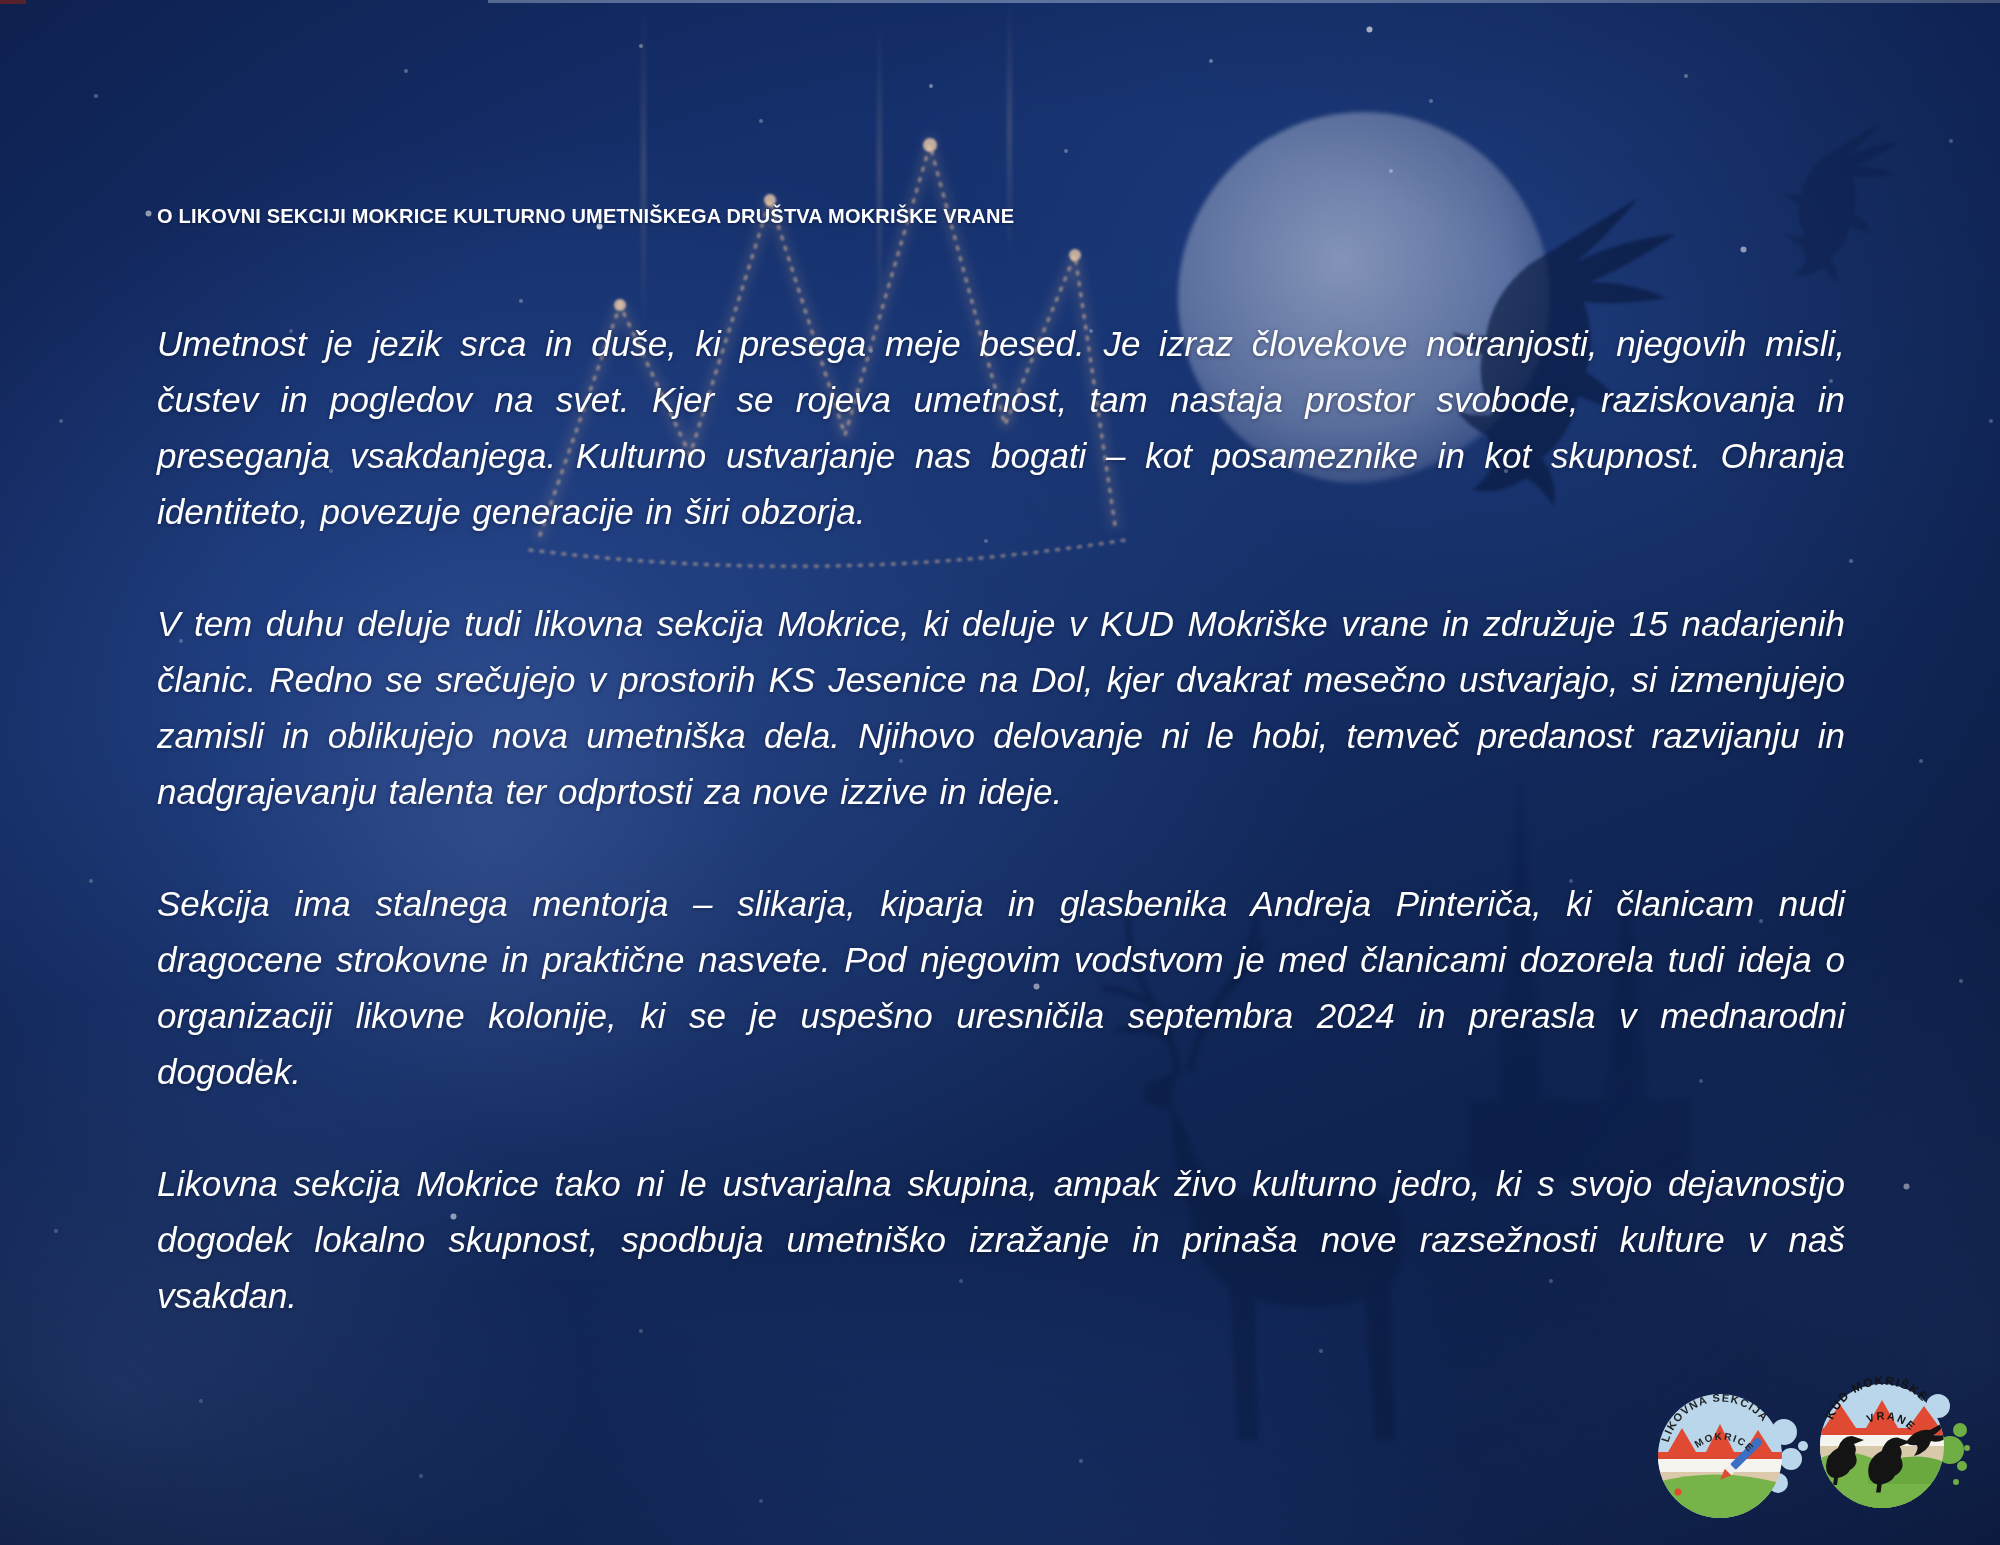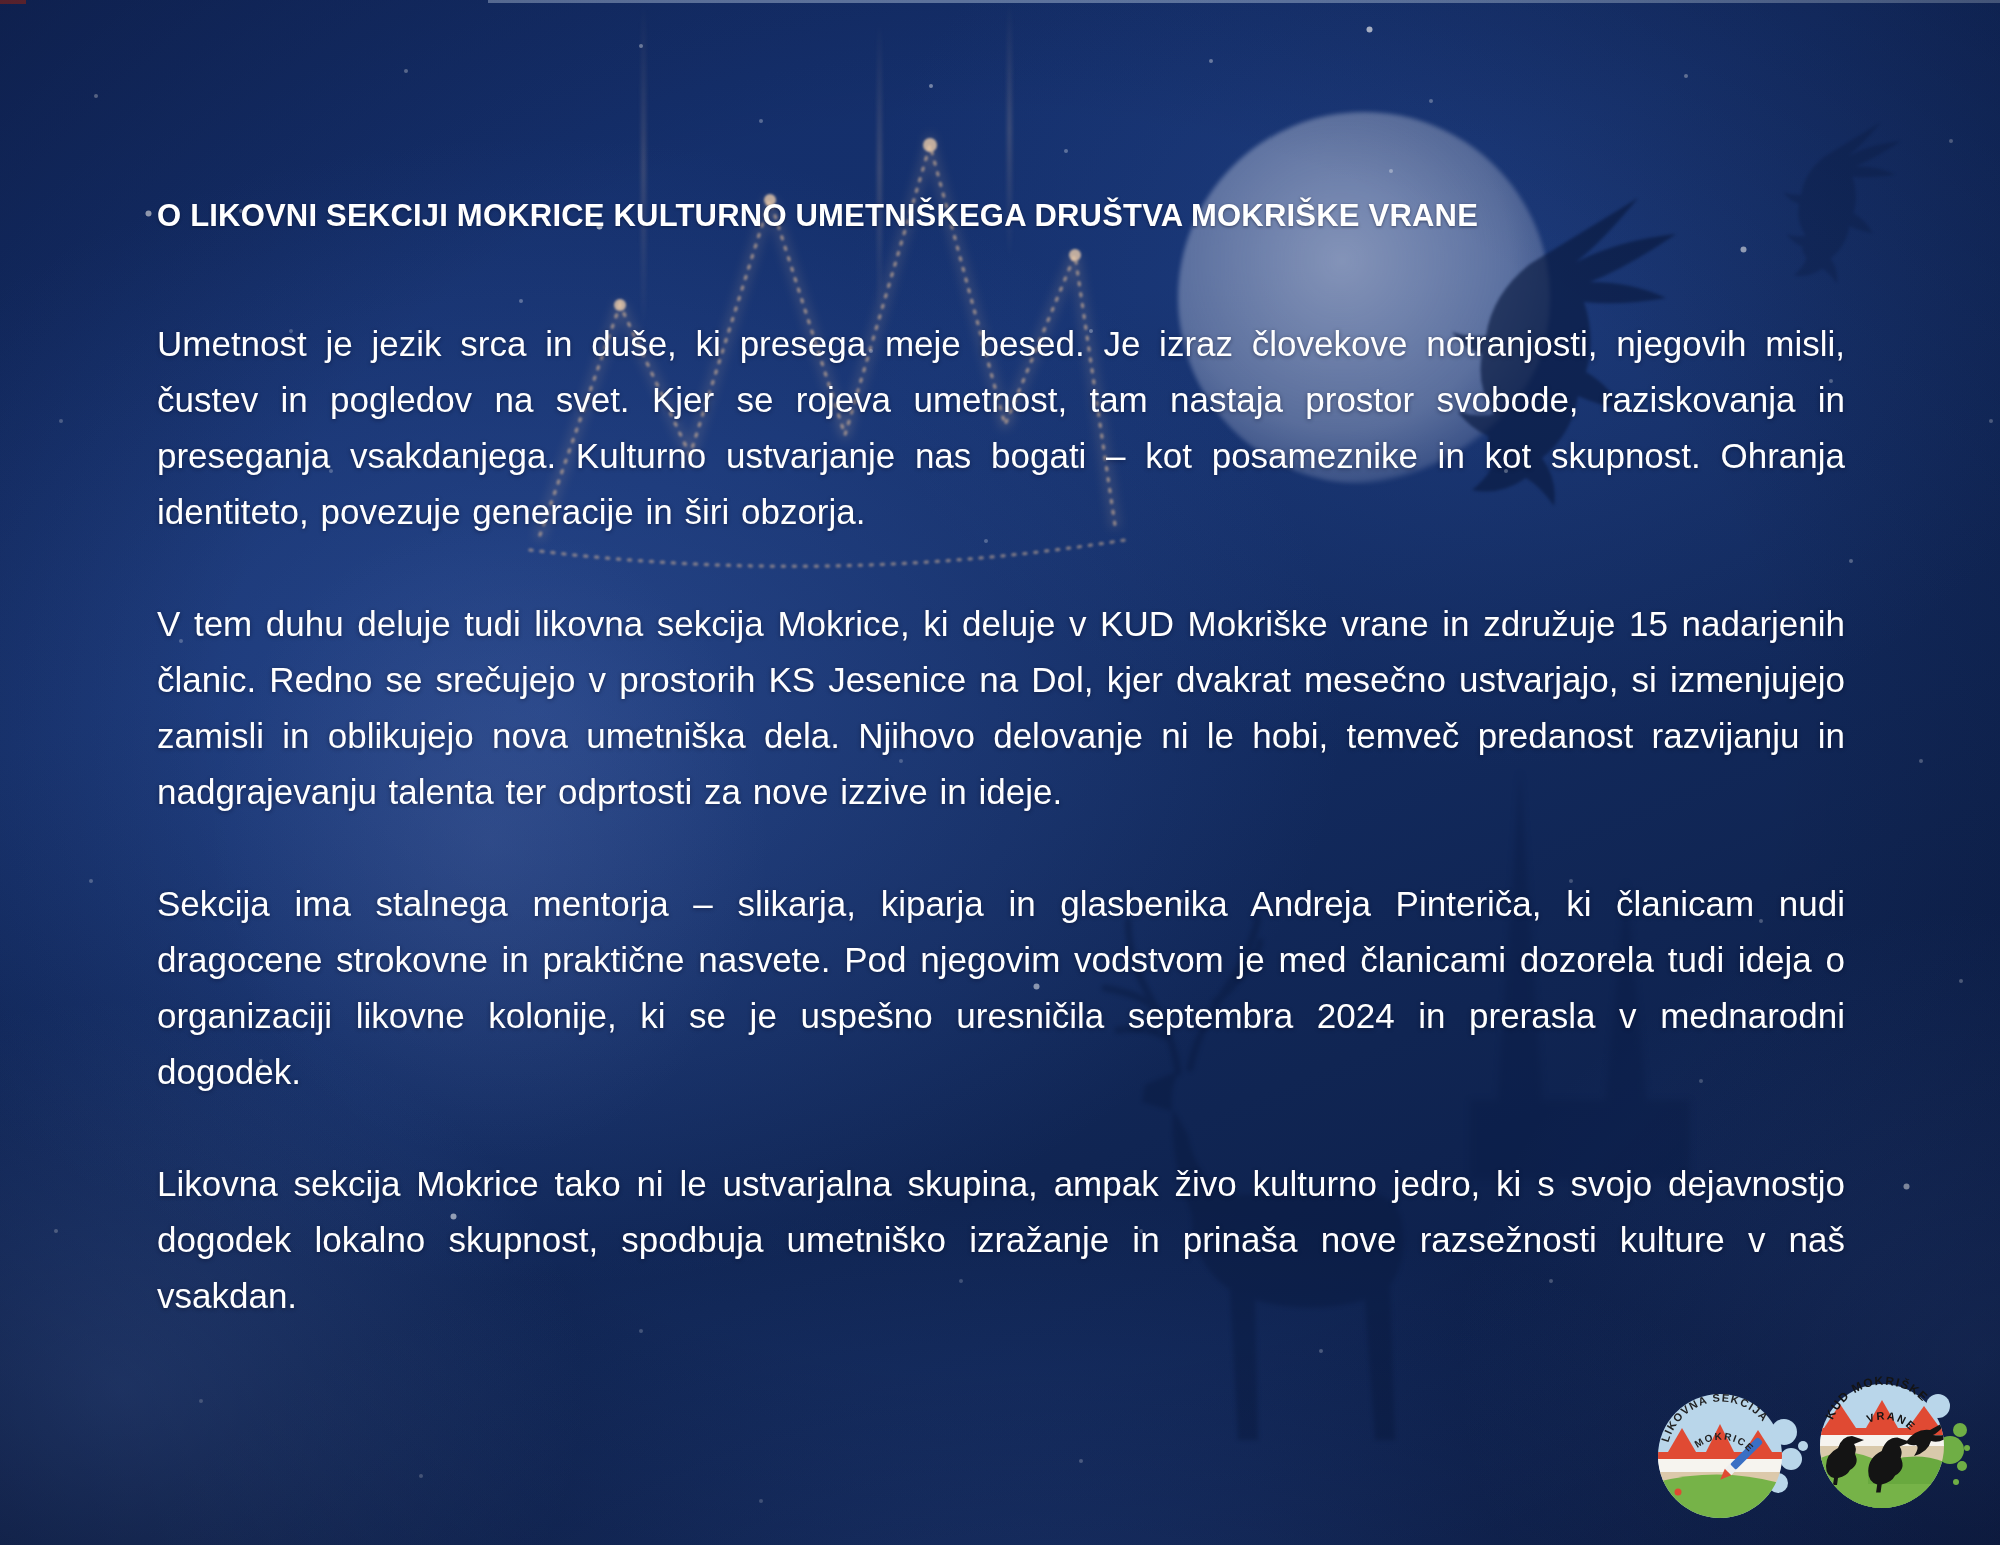--- a/index.html
+++ b/index.html
@@ -57,25 +57,25 @@
     box-shadow:
       598px 225px 0 1.5px rgba(255,255,255,.75), 1368px 28px 0 1.5px rgba(255,255,255,.7),
       147px 212px 0 1.5px rgba(255,255,255,.65), 1742px 248px 0 1.5px rgba(255,255,255,.6),
       1035px 985px 0 1.5px rgba(255,255,255,.5), 452px 1215px 0 1.5px rgba(255,255,255,.55),
       1905px 1185px 0 1.5px rgba(255,255,255,.55);}
   .ray{width:3px;background:linear-gradient(to bottom, rgba(235,195,160,0) , rgba(235,195,160,.30), rgba(235,195,160,0));filter:blur(2px);}
   .silh{filter:blur(1.5px);}
   
   .text-block{left:157px;top:196px;width:1688px;color:#ffffff;z-index:5;}
   .doc-title{
-    font-size:31px;font-weight:700;line-height:40px;letter-spacing:.2px;
+    font-size:20px;font-weight:700;line-height:40px;letter-spacing:.2px;
     margin:0 0 80px 0;text-shadow:0 1px 3px rgba(2,6,30,.5);
   }
   .body-copy p{
-    margin:0;font-size:35px;line-height:56px;
+    margin:0;font-size:35px;font-style:italic;line-height:56px;
     text-align:justify;text-align-last:left;word-spacing:2px;
     text-shadow:0 1px 4px rgba(2,6,30,.45);
   }
   .body-copy p + p{margin-top:56px;}
   .mh4{min-height:224px;} .mh3{min-height:168px;}
   
   .logo{z-index:6;}
   .logo svg text{font-family:"Liberation Sans",sans-serif;font-weight:700;}
 </style>
 </head>

